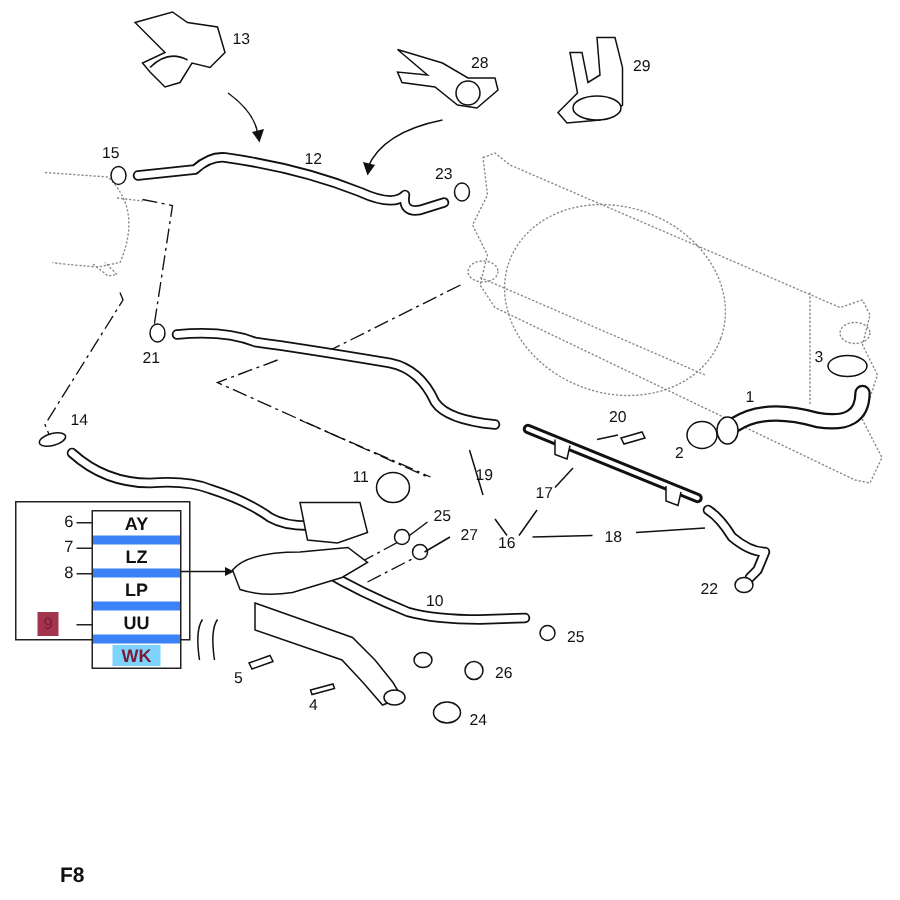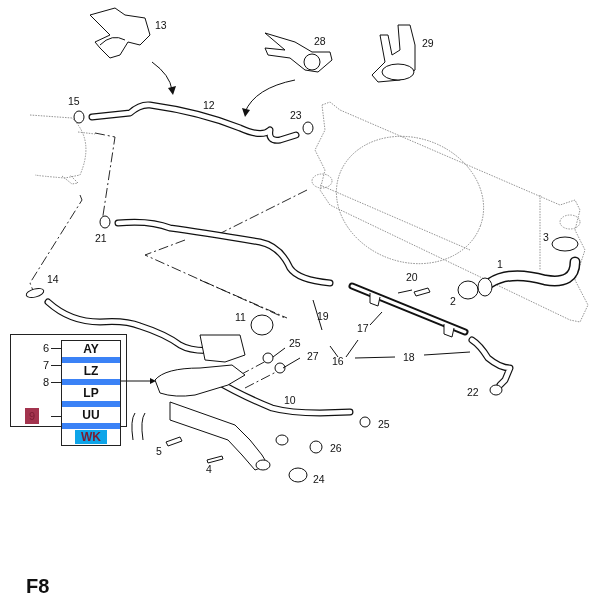--- a/index.html
+++ b/index.html
@@ -10,25 +10,25 @@
     .hose-in { fill: none; stroke: #fff; stroke-width: 4.6; stroke-linecap: round; stroke-linejoin: round; }
     .thin { fill: none; stroke: #111; stroke-width: 1; }
     .dash { fill: none; stroke: #111; stroke-width: 0.9; stroke-dasharray: 10 3 2 3; }
     .ghost { fill: none; stroke: #888; stroke-width: 0.9; stroke-dasharray: 1.5 1.2; }
     .part { fill: #fff; stroke: #111; stroke-width: 1; }
     .leader { stroke: #111; stroke-width: 1; }
     .code-table { position: absolute; left: 10px; top: 334px; width: 117px; height: 93px; border: 1px solid #222; box-sizing: border-box; }
     .code-col { position: absolute; left: 50px; top: 5px; width: 58px; border: 1px solid #222; border-bottom-width: 1px; }
     .code-row { height: 16px; border-bottom: 6px solid #3b82f6; text-align: center; font-weight: bold; font-size: 12px; line-height: 16px; color: #111; }
     .code-row:last-child { border-bottom: none; }
-    .code-row.hl span { background: #0ea5e9; color: #7a1c33; padding: 0 6px; }
+    .code-row.hl span { background: #7dd3fc; color: #7a1c33; padding: 0 6px; }
     .code-num { position: absolute; left: 24px; width: 14px; font-size: 11px; color: #111; text-align: right; line-height: 16px; }
     .code-num.hl { background: #a3344e; color: #7a1c33; left: 14px; width: 14px; text-align: center; }
     .code-lead { position: absolute; left: 40px; width: 11px; height: 1px; background: #222; }
-    .fig-label { position: absolute; left: 26px; top: 575px; font-weight: bold; font-size: 20px; color: #111; }
+    .fig-label { position: absolute; left: 40px; top: 575px; font-weight: bold; font-size: 14px; color: #111; }
   </style>
 </head>
 <body>
 
 <svg id="diagram" viewBox="0 0 600 600" xmlns="http://www.w3.org/2000/svg">
 
   <g>
     <path class="ghost" d="M322 105 L330 102 L340 110 L560 205 L575 200 L580 210 L575 230 L585 250 L575 280 L588 305 L580 322 L570 320 L330 205 L320 190 L325 170 L315 150 L325 130 Z"></path>
     <ellipse class="ghost" cx="410" cy="200" rx="75" ry="62" transform="rotate(20 410 200)"></ellipse>
     <path class="ghost" d="M540 195 L540 270"></path>

